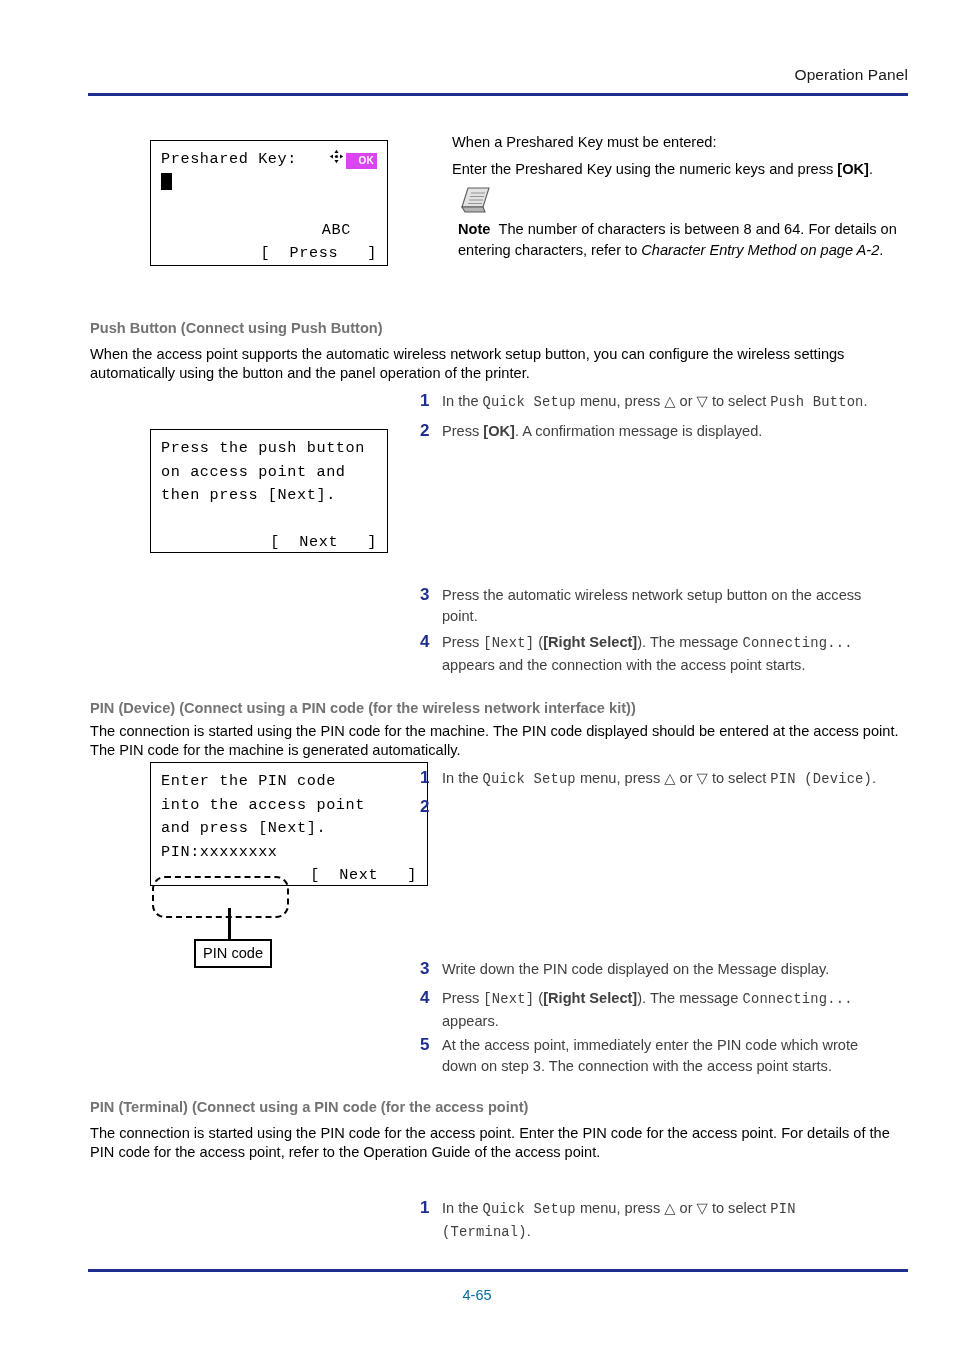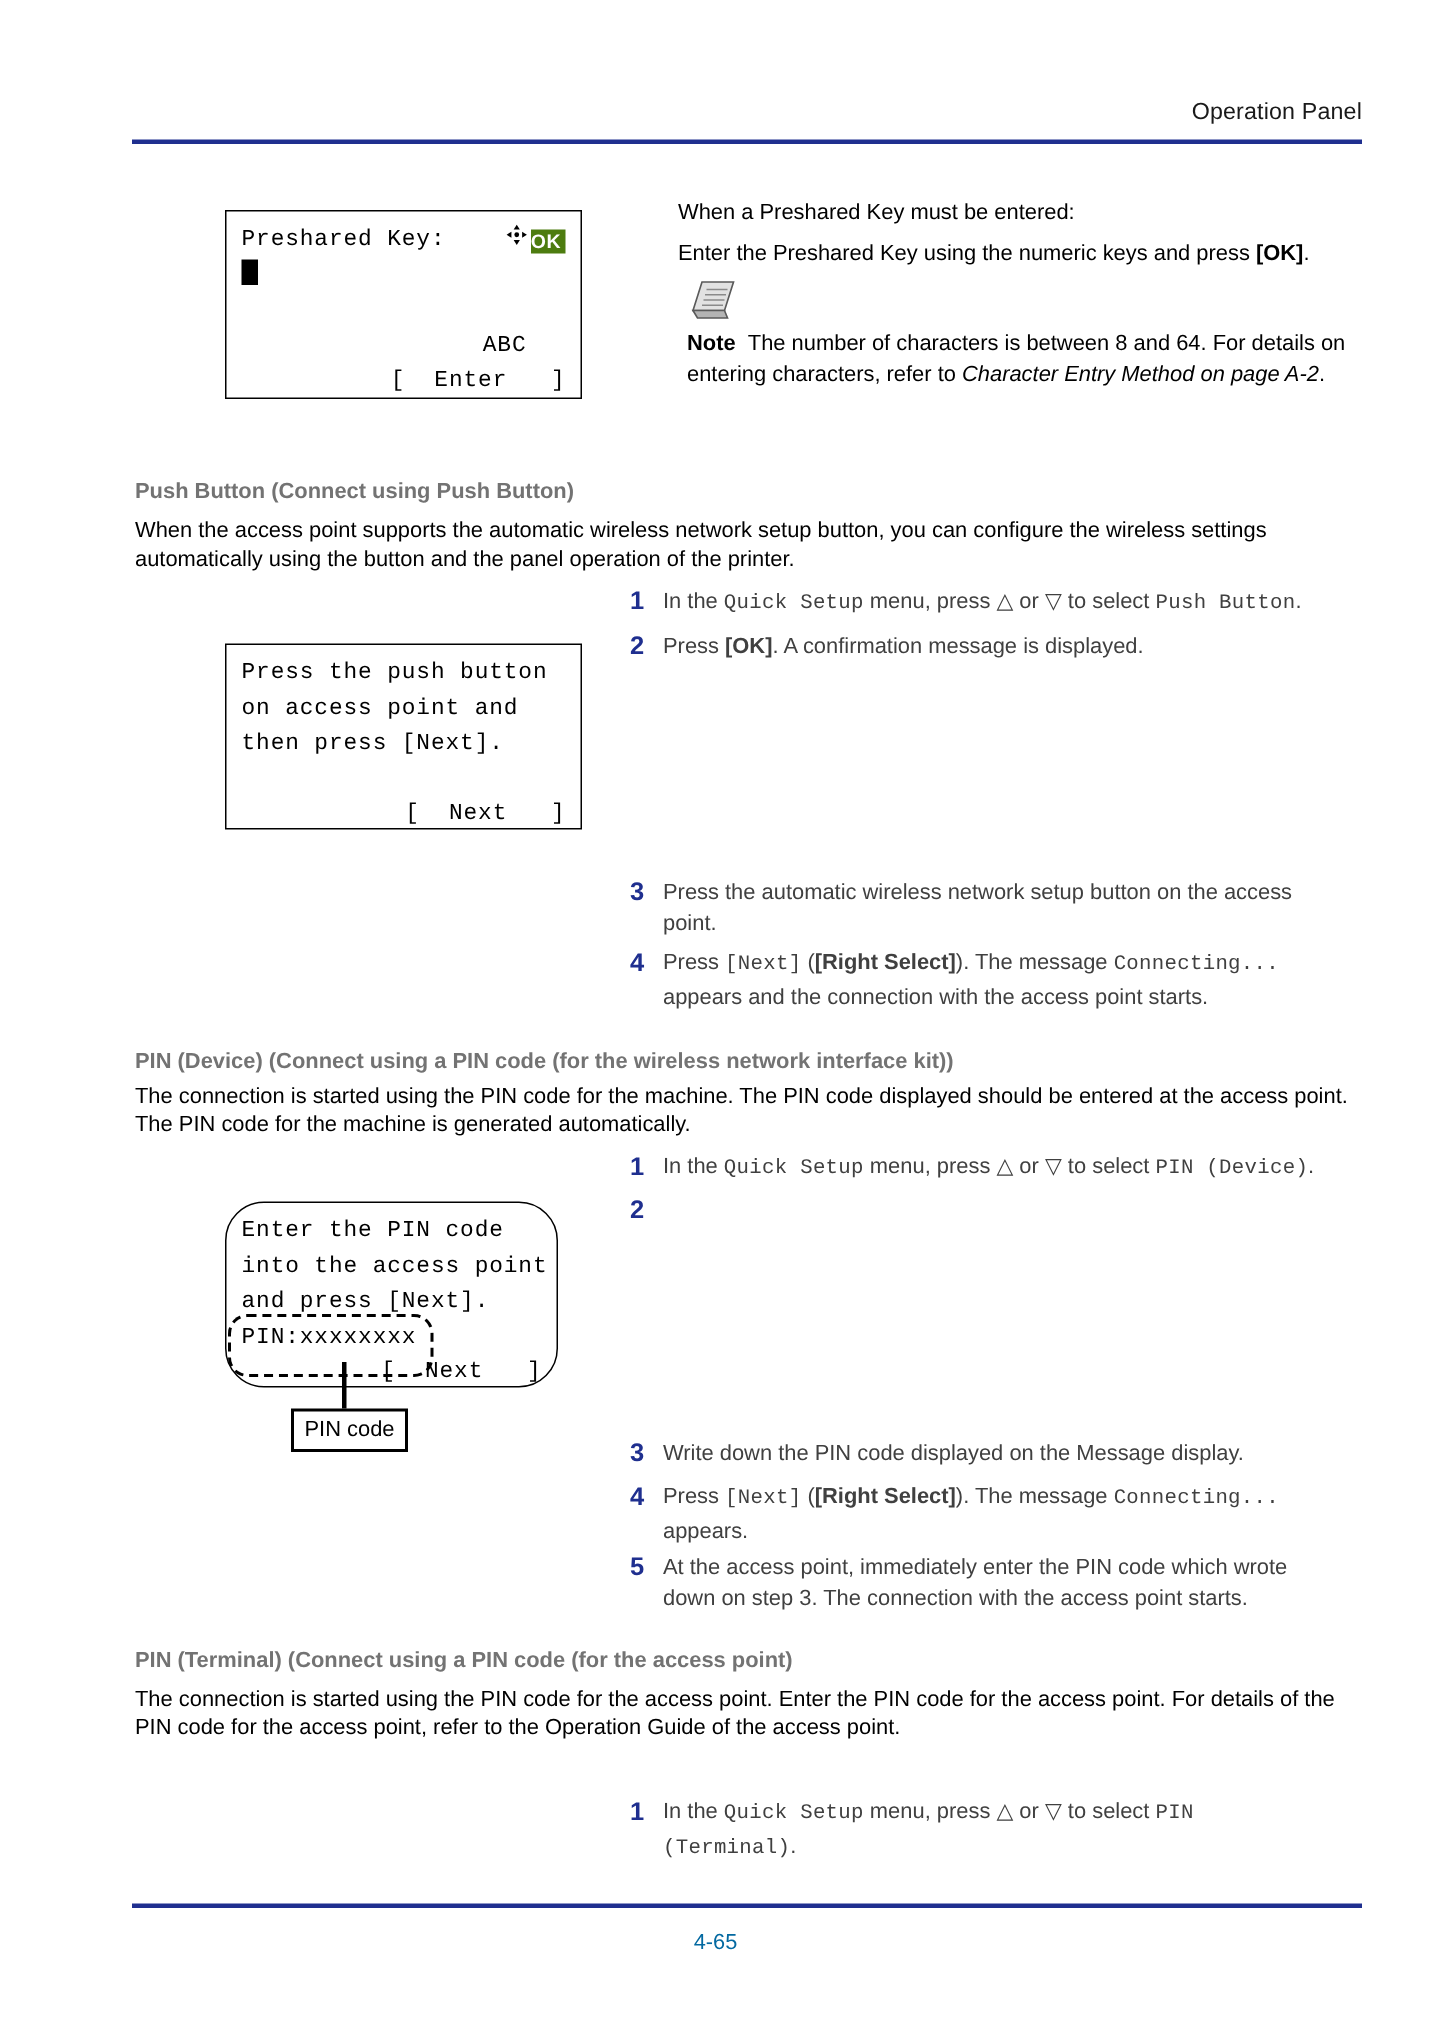--- a/index.html
+++ b/index.html
@@ -110,27 +110,27 @@
   .icon-cluster {
     position: absolute;
     right: 10px;
     top: 8px;
     display: flex;
     align-items: center;
     gap: 2px;
   }
   .ok-badge {
     display: inline-block;
-    background: #4d7c0f;
+    background: #d946ef;
     color: #fff;
     font-family: "Liberation Sans", sans-serif;
     font-weight: bold;
-    font-size: 13px;
+    font-size: 10px;
     line-height: 14px;
-    padding: 1px 3px 1px 0;
+    padding: 1px 3px 1px 12px;
     letter-spacing: 0.3px;
   }
 
   
   .step {
     position: absolute;
     display: flex;
     align-items: flex-start;
   }
   .step-num {
@@ -208,21 +208,21 @@
           <path d="M0.8 8 L4.2 5.8 L4.2 10.2 Z" fill="#000"></path>
           <path d="M15.2 8 L11.8 5.8 L11.8 10.2 Z" fill="#000"></path>
           <circle cx="8" cy="8" r="1.7" fill="#000"></circle>
         </svg>
       </span>
       <span class="ok-badge">OK</span>
     </div>
     <div class="lcd-row"><span class="cursor-block"></span></div>
     <div class="lcd-row">&nbsp;</div>
     <div class="lcd-row right" style="padding-right:26px;">ABC</div>
-    <div class="lcd-row right">[  Enter   ]</div>
+    <div class="lcd-row right">[  Press   ]</div>
   </div>
 
   <div class="body-text" style="position:absolute; left:452px; top:133px; width:460px;">When a Preshared Key must be entered:</div>
 
   <div class="body-text" style="position:absolute; left:452px; top:160px; width:465px;">
     <span>Enter the Preshared Key using the numeric keys and press </span><span class="b">[OK]</span><span>.</span>
   </div>
 
   <div class="note-wrap" style="left:458px; top:184px; width:455px;flex-direction:column;">
     <span class="note-icon">
@@ -262,21 +262,21 @@
     <span class="step-body"><span>Press the automatic wireless network setup button on the access point.</span></span>
   </div>
   <div class="step" style="left:420px; top:632px; width:470px;">
     <span class="step-num">4</span>
     <span class="step-body"><span>Press </span><span class="mono">[Next]</span><span> (</span><span class="b">[Right Select]</span><span>). The message </span><span class="mono">Connecting...</span><span> appears and the connection with the access point starts.</span></span>
   </div>
 
   <div class="section-head" style="position:absolute; left:90px; top:699px; width:830px;">PIN (Device) (Connect using a PIN code (for the wireless network interface kit))</div>
   <div class="body-text" style="position:absolute; left:90px; top:722px; width:820px;">The connection is started using the PIN code for the machine. The PIN code displayed should be entered at the access point. The PIN code for the machine is generated automatically.</div>
 
-  <div class="lcd" style="left:150px; top:801px; width:222px; height:124px;border-radius:26px;">
+  <div class="lcd" style="left:150px; top:762px; width:278px; height:124px;">
     <div class="lcd-row">Enter the PIN code</div>
     <div class="lcd-row">into the access point</div>
     <div class="lcd-row">and press [Next].</div>
     <div class="lcd-row">PIN:xxxxxxxx</div>
     <div class="lcd-row right">[  Next   ]</div>
   </div>
 
   <div class="pin-dash" style="left:152px; top:876px; width:137px; height:42px;"></div>
   <div class="pin-leader" style="left:228px; top:908px; height:32px;"></div>
   <div class="pin-label" style="left:194px; top:939px;">PIN code</div>

